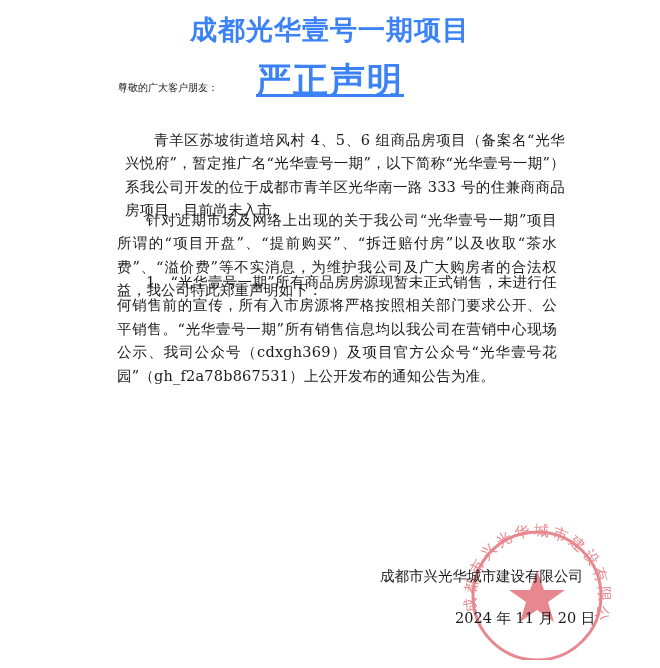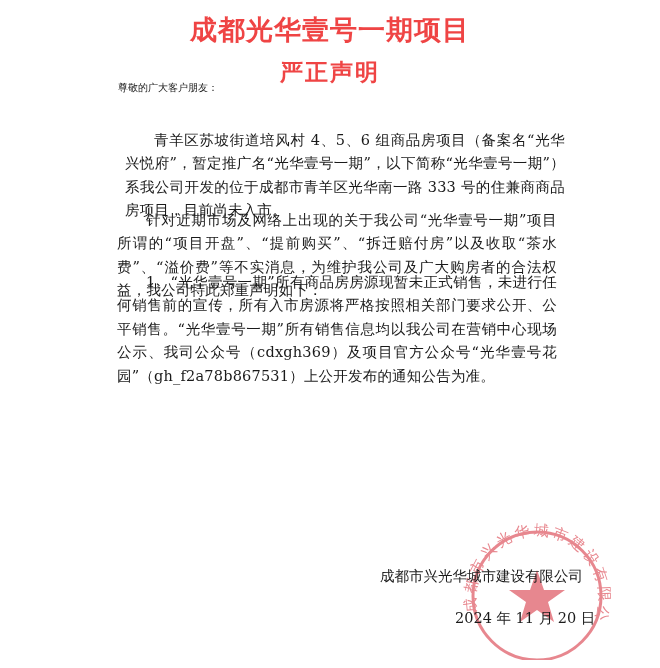--- a/index.html
+++ b/index.html
@@ -5,24 +5,24 @@
     html, body { margin: 0; padding: 0; }
     body {
       width: 660px; height: 668px; background: #ffffff; overflow: hidden;
       position: relative; color: #1a1a1a;
       font-family: "DejaVu Serif", "Liberation Serif", serif;
     }
     .page { position: absolute; left: 0; top: 0; width: 660px; height: 668px; }
     .title {
       position: absolute; left: 0; width: 660px; text-align: center;
       font-family: "DejaVu Sans", "Liberation Sans", sans-serif;
-      font-weight: bold; color: #ef4444;
+      font-weight: bold; color: #3b82f6;
     }
     .title.main { top: 12px; font-size: 27px; letter-spacing: 1px; }
-    .title.sub { top: 57px; font-size: 23px; letter-spacing: 2px; }
+    .title.sub { top: 57px; font-size: 35px; letter-spacing: 2px; text-decoration: underline; }
     .greeting {
       position: absolute; left: 118px; top: 81px; font-size: 10px;
     }
     .para {
       position: absolute; left: 117px; width: 440px;
       font-size: 14.5px; line-height: 23.5px; text-indent: 29px;
       text-align: justify; letter-spacing: 0.2px;
     }
     .p1 { top: 114px; margin-left: 8px; }
     .p2 { top: 194px; }

